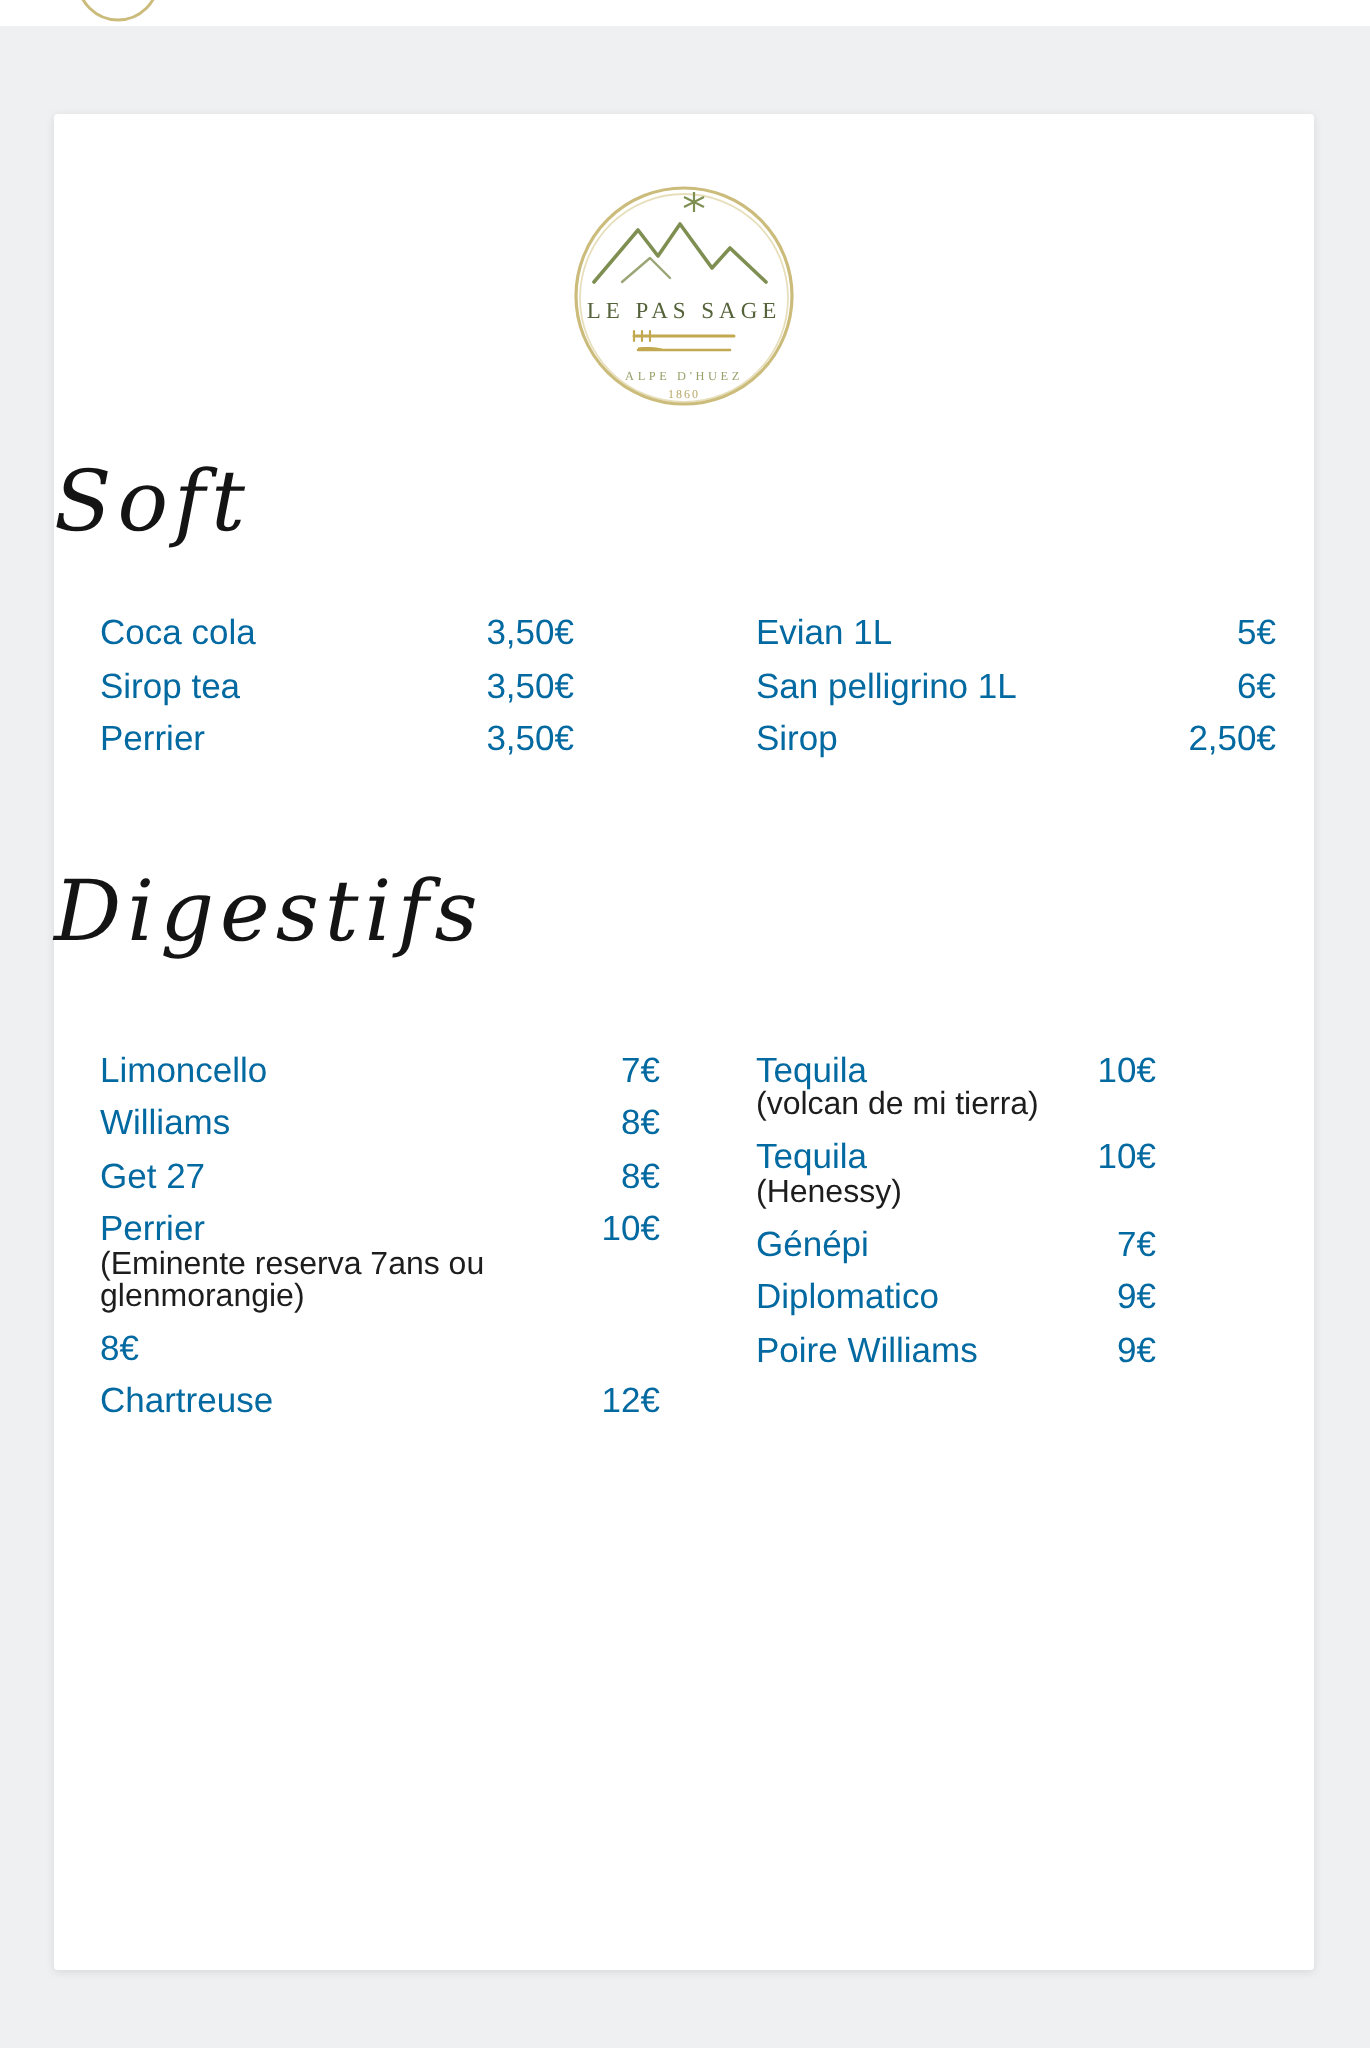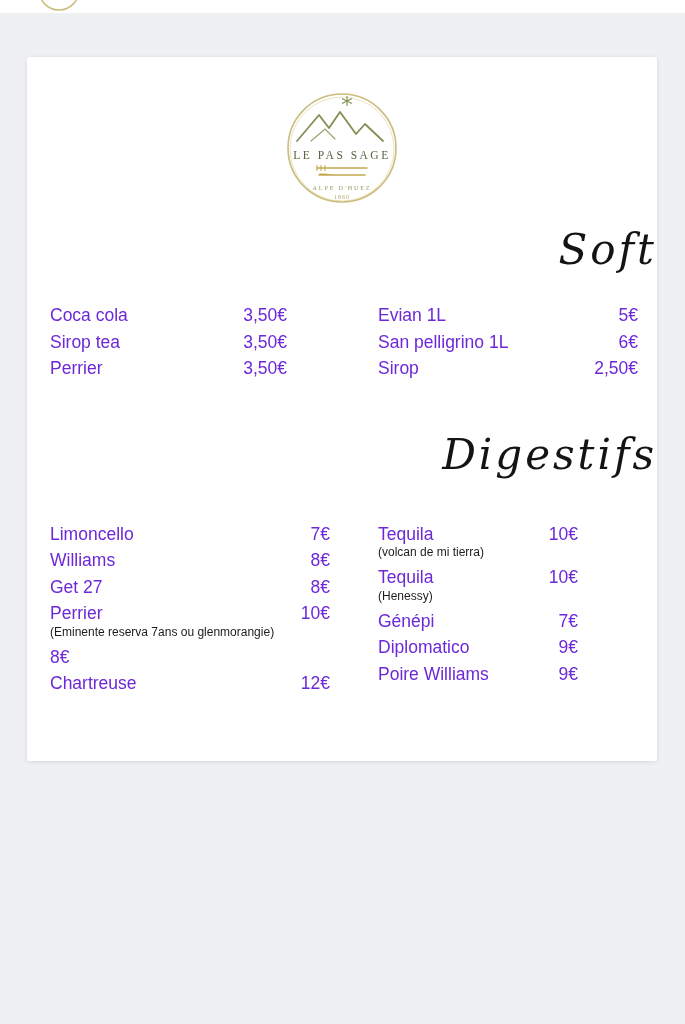--- a/index.html
+++ b/index.html
@@ -16,58 +16,58 @@
   .prev-page-edge {
     position: absolute; top: 0; left: 0; right: 0; height: 13px;
     background: #ffffff;
     overflow: hidden;
   }
   .prev-page-edge svg { position: absolute; left: 24px; top: -28px; }
 
   .card {
     position: absolute;
     left: 27px; top: 57px;
-    width: 630px; height: 704px;
+    width: 630px; height: 928px;
     background: #ffffff;
     border-radius: 2px;
     box-shadow: 0 1px 5px rgba(0,0,0,0.10);
   }
 
   .logo-wrap { margin: 30px auto 0; width: 150px; text-align: center; }
 
   .script-title {
     font-family: "DejaVu Serif", serif;
     font-style: italic;
     font-weight: 400;
     font-size: 42px;
     letter-spacing: 3px;
     color: #141414;
-    text-align: right;
+    text-align: left;
     margin: 8px 0 28px;
   }
   .script-title.second { margin: 48px 0 42px; }
 
   .menu-grid { display: flex; margin-left: 23px; }
   .soft .col-a { width: 237px; margin-right: 91px; }
   .soft .col-b { width: 260px; }
   .digestifs .col-a { width: 280px; margin-right: 48px; }
   .digestifs .col-b { width: 200px; }
 
   .item {
     display: flex;
     justify-content: space-between;
     align-items: baseline;
     font-size: 17.5px;
     line-height: 26.5px;
-    color: #6d28d9;
+    color: #0369a1;
   }
   .item-name { white-space: nowrap; }
   .item-price { white-space: nowrap; }
   .item-note {
-    font-size: 12px;
+    font-size: 16px;
     line-height: 16px;
     color: #1d1d1d;
     margin: -3px 0 4px;
   }
 </style>
 </head>
 <body>
 
 <div class="viewport">
 

